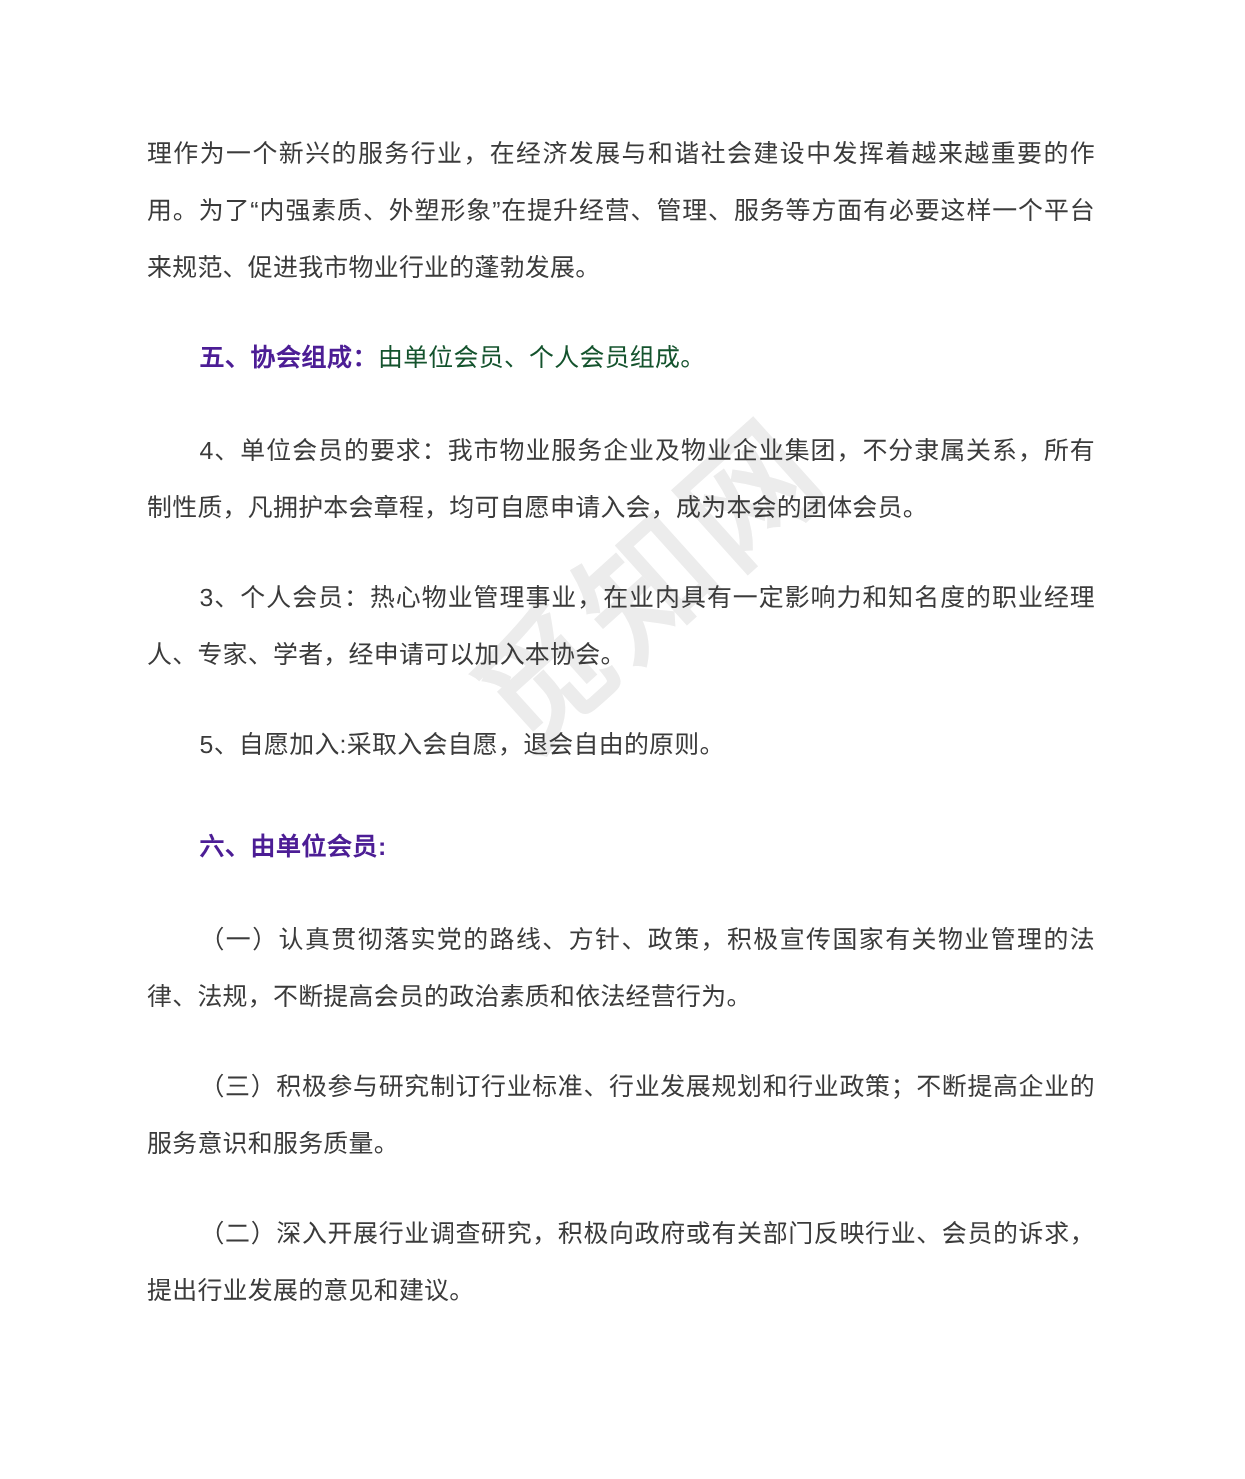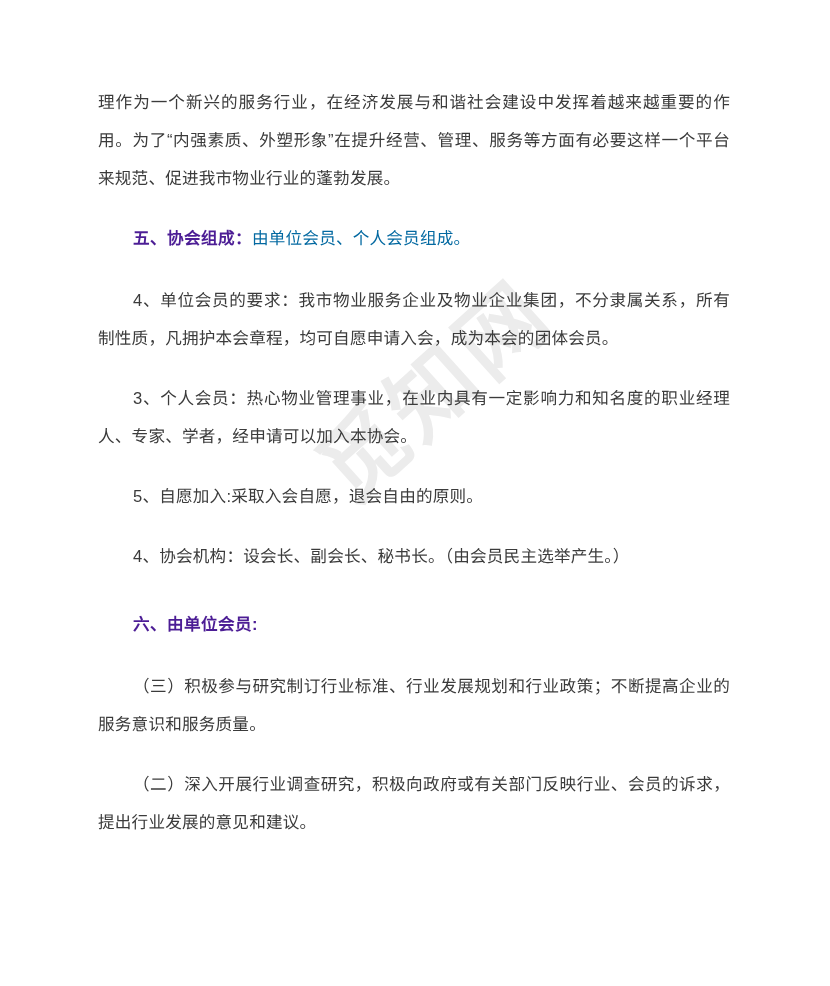--- a/index.html
+++ b/index.html
@@ -75,21 +75,21 @@
     text-indent: 35px;
     margin-bottom: 24px;
   }
   .hd-bold {
     font-weight: 700;
     color: #4c1d95;
     letter-spacing: 0.4px;
   }
   .hd-rest {
     font-weight: 400;
-    color: #0369a1;
+    color: #14532d;
   }
 
   
   .para.major-gap { margin-top: 30px; }
 </style>
 </head>
 <body>
 
 <div id="watermark-layer">
   <div class="watermark-mark">觅知网</div>
@@ -111,28 +111,28 @@
     </p>
 
     <p class="para indent">
       <span>3、个人会员：热心物业管理事业，在业内具有一定影响力和知名度的职业经理人、专家、学者，经申请可以加入本协会。</span>
     </p>
 
     <p class="para indent">
       <span>5、自愿加入:采取入会自愿，退会自由的原则。</span>
     </p>
 
-    <p class="para indent">
-      <span>4、协会机构：设会长、副会长、秘书长。（由会员民主选举产生。）</span>
-    </p>
 
     <p class="para heading major-gap">
       <span class="hd-bold">六、由单位会员:</span><span class="hd-rest"></span>
     </p>
 
+    <p class="para indent">
+      <span>（一）认真贯彻落实党的路线、方针、政策，积极宣传国家有关物业管理的法律、法规，不断提高会员的政治素质和依法经营行为。</span>
+    </p>
 
     <p class="para indent">
       <span>（三）积极参与研究制订行业标准、行业发展规划和行业政策；不断提高企业的服务意识和服务质量。</span>
     </p>
 
     <p class="para indent">
       <span>（二）深入开展行业调查研究，积极向政府或有关部门反映行业、会员的诉求，提出行业发展的意见和建议。</span>
     </p>
 
   </div>

